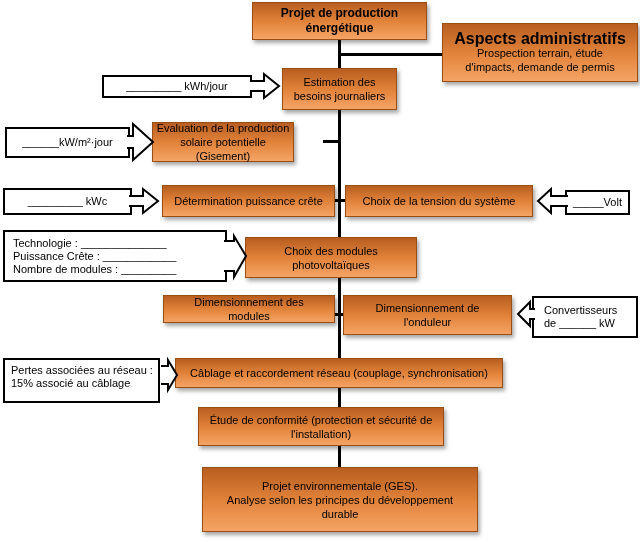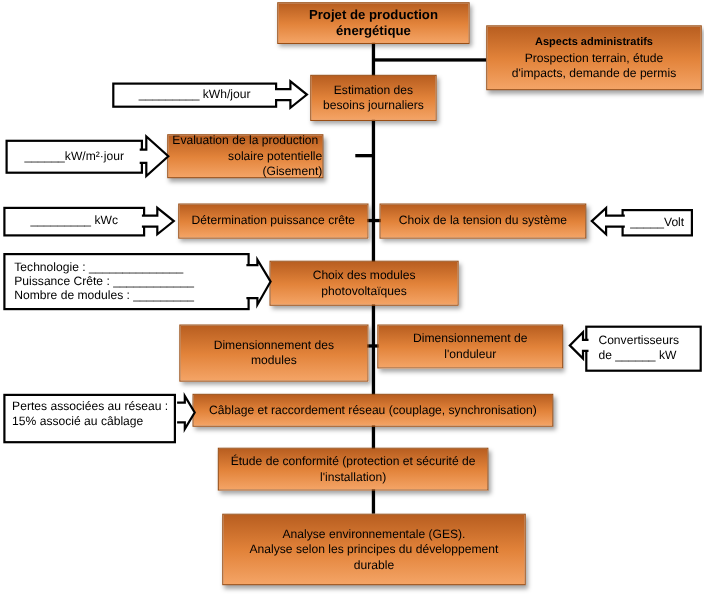--- a/index.html
+++ b/index.html
@@ -8,24 +8,24 @@
     font-family:"Liberation Sans","DejaVu Sans",sans-serif;color:#000;
     overflow:hidden;
   }
   .line{position:absolute;background:#000;z-index:0;}
   .obox{
     position:absolute;z-index:2;box-sizing:border-box;
     background:linear-gradient(180deg,#b85e20 0%,#e2833a 52%,#f4a466 100%);
     border:1px solid #9a4e14;
     box-shadow:2px 3px 4px rgba(0,0,0,0.35);
     display:flex;flex-direction:column;align-items:center;justify-content:center;
-    text-align:right;font-size:11px;line-height:14px;color:#000;
+    text-align:center;font-size:11px;line-height:14px;color:#000;
   }
   .obox.bold{font-weight:bold;font-size:12px;line-height:15px;}
-  .obox .ttl{font-weight:bold;font-size:10px;line-height:15px;}
+  .obox .ttl{font-weight:bold;font-size:16px;line-height:15px;}
   .wbox{
     position:absolute;z-index:2;box-sizing:border-box;background:#ffffff;
     border:2px solid #000;font-size:11px;line-height:13px;
     display:flex;flex-direction:column;align-items:center;justify-content:center;
     text-align:left;white-space:nowrap;
   }
   .wbox.la{align-items:flex-start;text-align:left;justify-content:flex-start;}
   .arrows{position:absolute;left:0;top:0;z-index:3;pointer-events:none;}
 </style>
 </head>
@@ -66,41 +66,41 @@
 
   <div class="obox" style="left:345px;top:185px;width:188px;height:32px">
     <div>Choix de la tension du système</div>
   </div>
 
   <div class="obox" style="left:245px;top:237px;width:172px;height:41px">
     <div>Choix des modules</div>
     <div>photovoltaïques</div>
   </div>
 
-  <div class="obox" style="left:163px;top:295px;width:172px;height:52px">
+  <div class="obox" style="left:163px;top:295px;width:172px;height:28px">
     <div>Dimensionnement des</div>
     <div>modules</div>
   </div>
 
   <div class="obox" style="left:343px;top:295px;width:169px;height:40px">
     <div>Dimensionnement de</div>
     <div>l'onduleur</div>
   </div>
 
   <div class="obox" style="left:175px;top:358px;width:328px;height:30px">
     <div>Câblage et raccordement réseau (couplage, synchronisation)</div>
   </div>
 
   <div class="obox" style="left:198px;top:407px;width:246px;height:39px">
     <div>Étude de conformité (protection et sécurité de</div>
     <div>l'installation)</div>
   </div>
 
   <div class="obox" style="left:202px;top:467px;width:276px;height:65px">
-    <div>Analyse environnementale (GES).</div>
+    <div>Projet environnementale (GES).</div>
     <div>Analyse selon les principes du développement</div>
     <div>durable</div>
   </div>
 
   <div class="wbox" style="left:102px;top:75px;width:150px;height:23px">
     <div>_________ kWh/jour</div>
   </div>
 
   <div class="wbox" style="left:5px;top:127px;width:125px;height:31px">
     <div>______kW/m²·jour</div>

